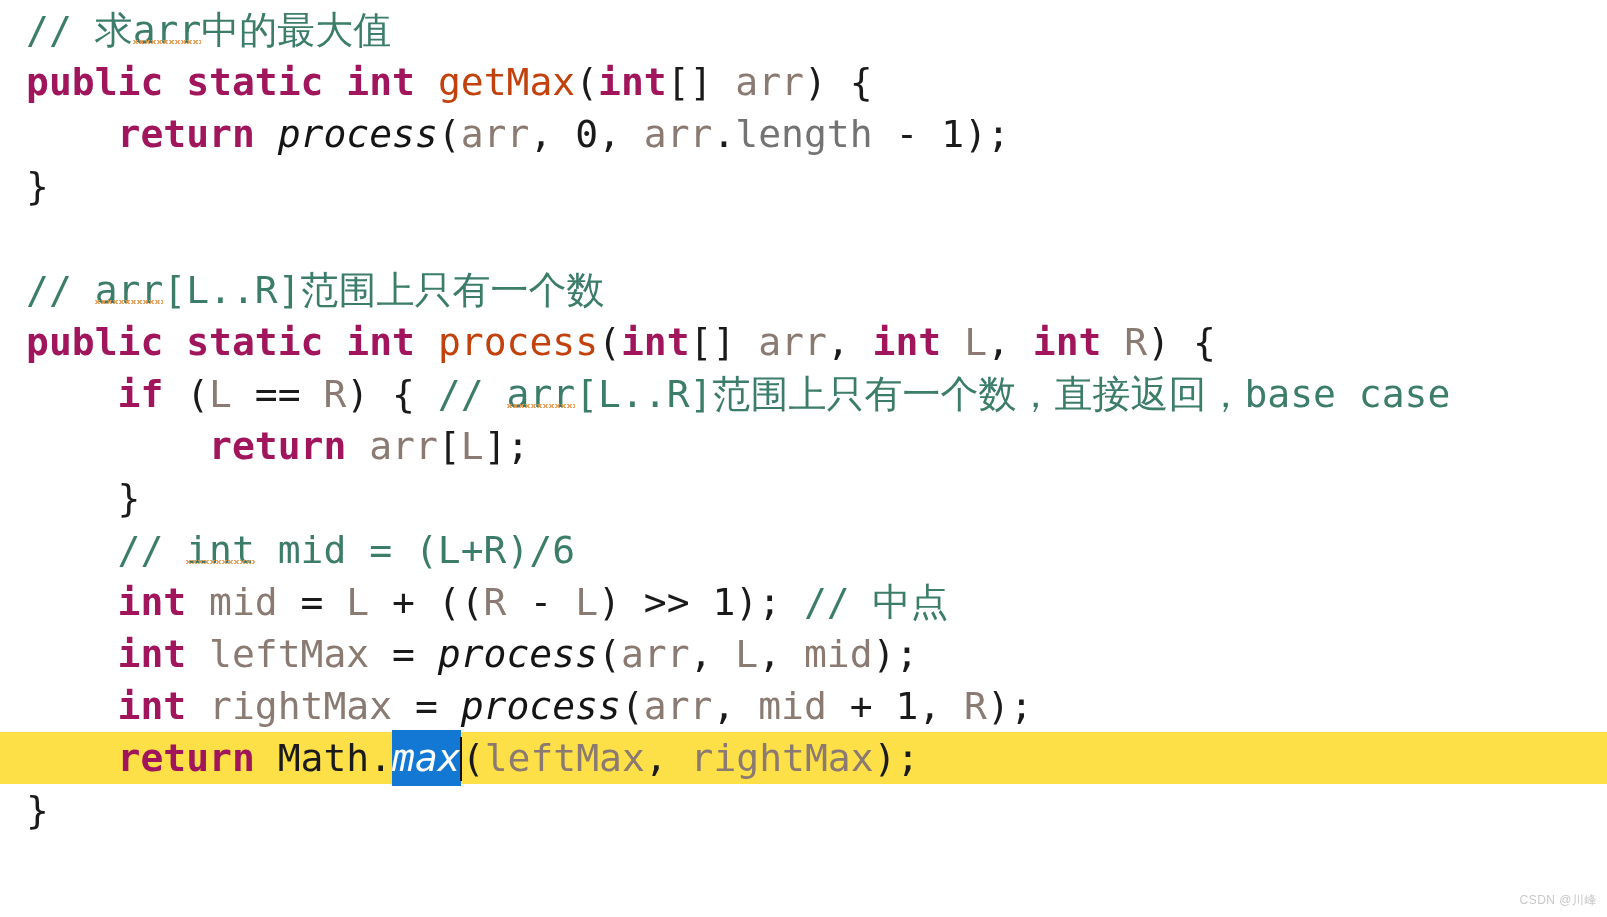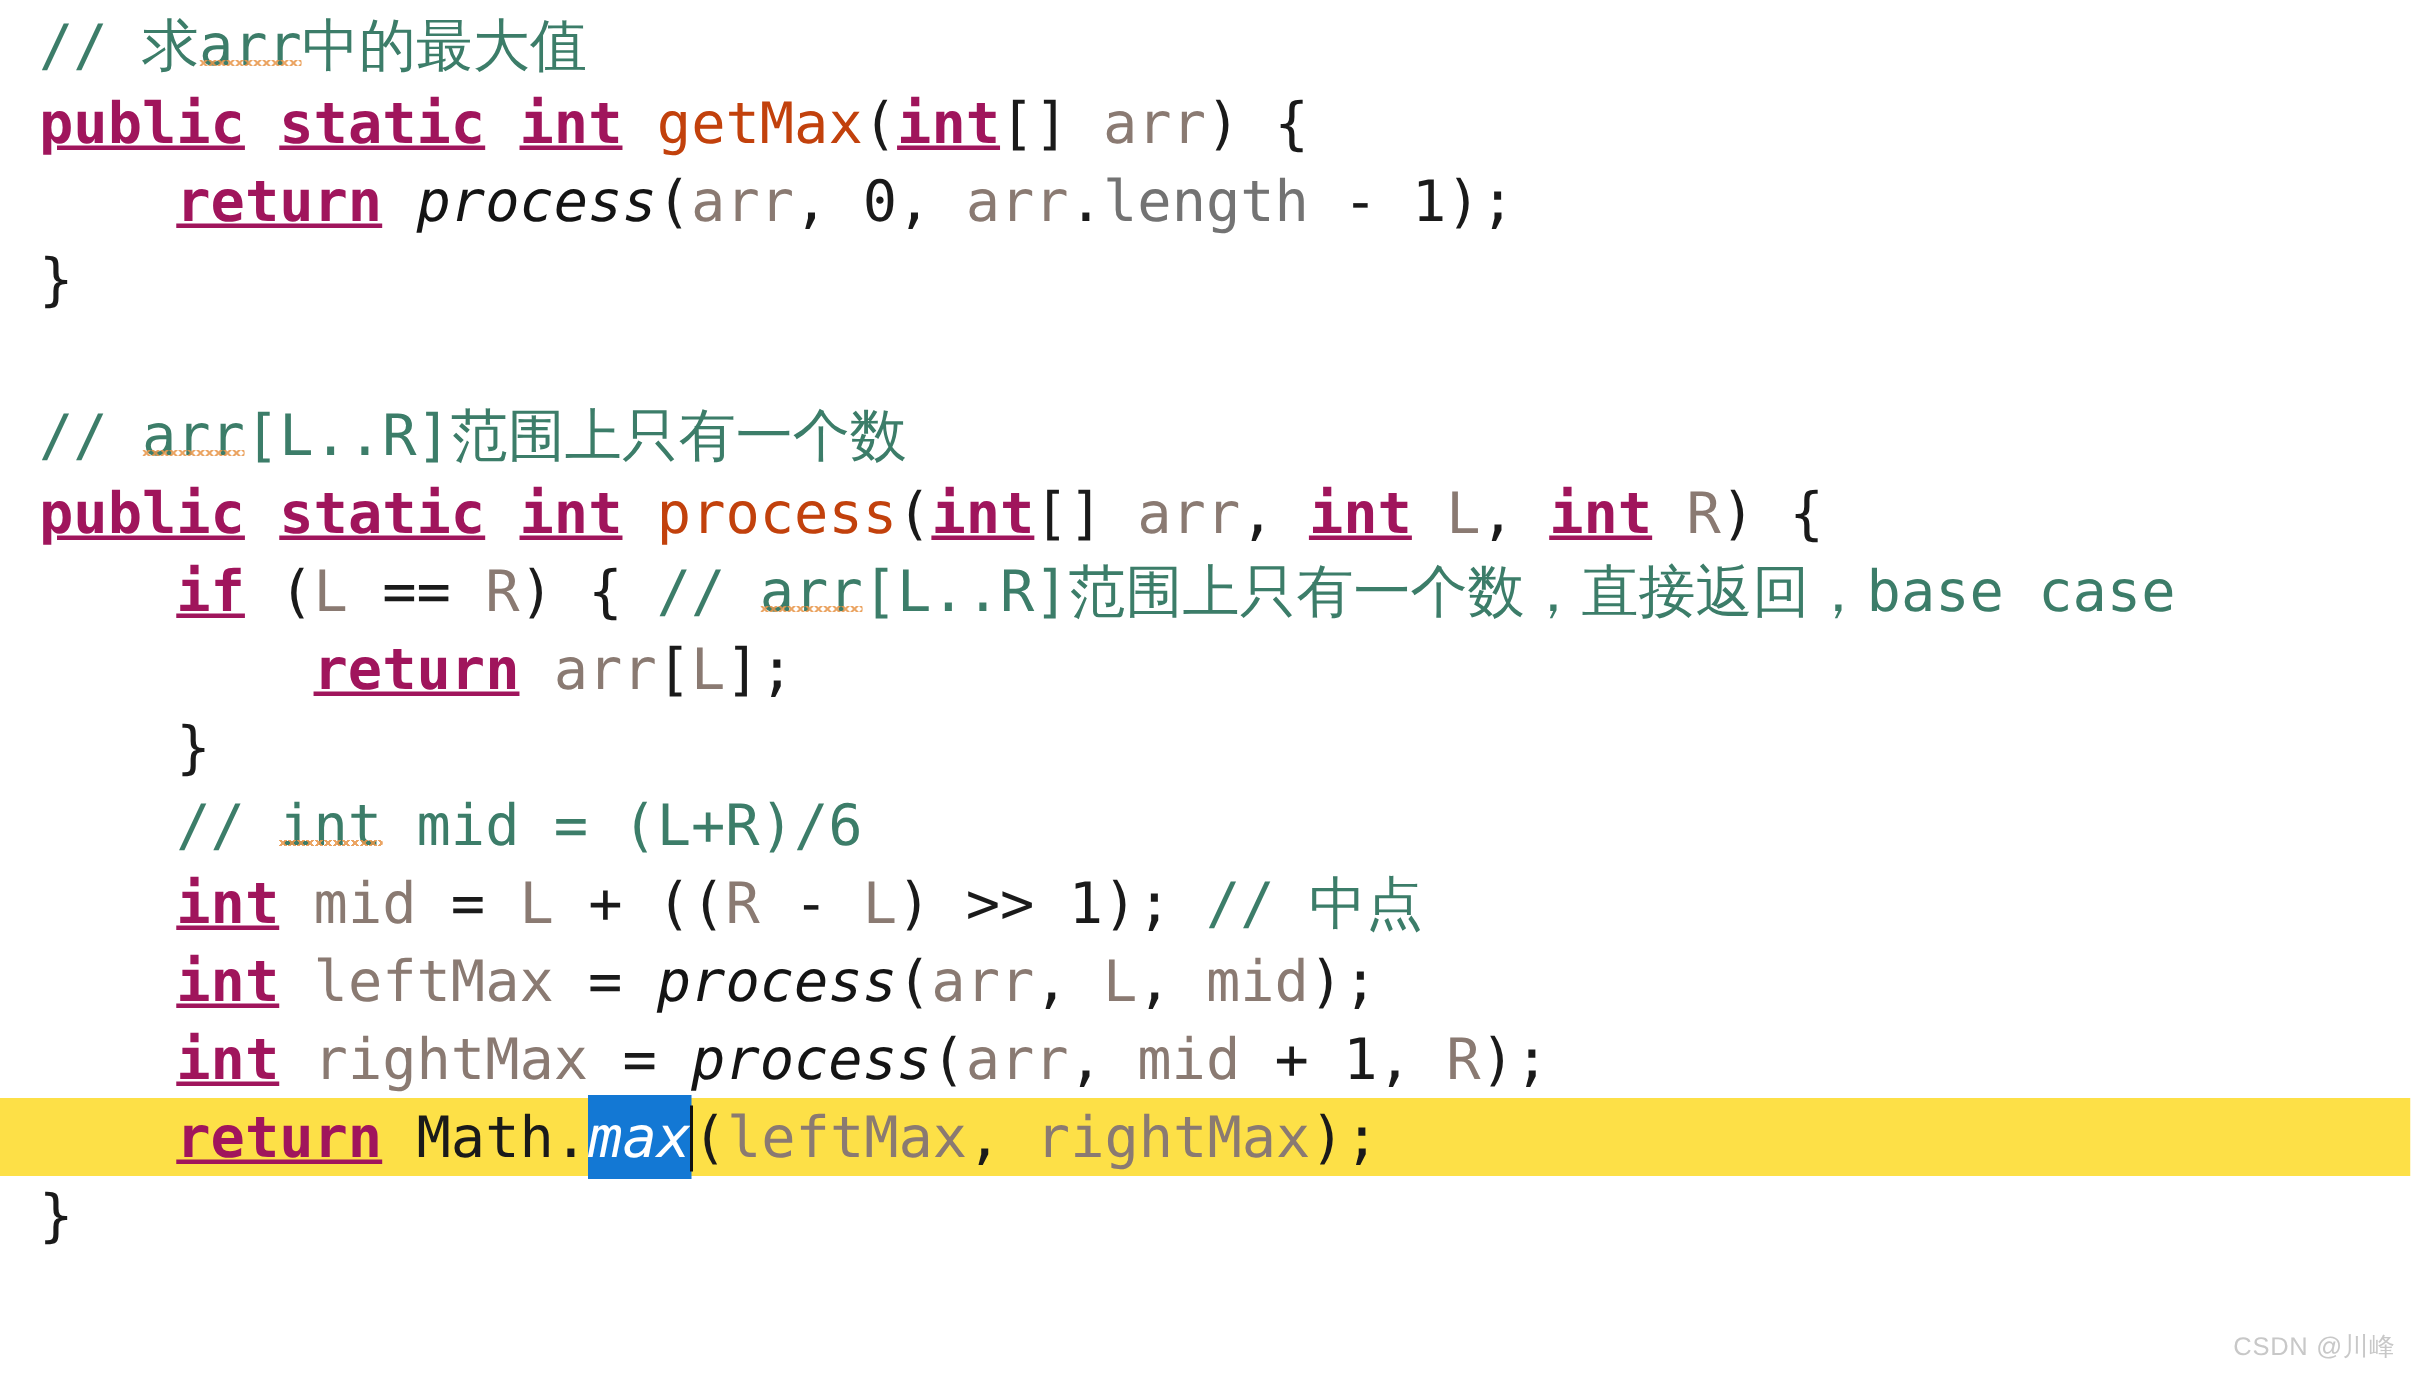--- a/index.html
+++ b/index.html
@@ -38,21 +38,21 @@
     color: #1a1a1a;
     padding-left: 26px;
     letter-spacing: 0px;
   }
 
   .line.current {
     background: #fde047;
   }
 
   
-  .kw       { color: #a0155c; font-weight: 700; text-decoration: underline; }
+  .kw       { color: #a0155c; font-weight: 700; }
   .cmt      { color: #3c7d69; }
   .ident    { color: #8a7a72; }
   .fld      { color: #737373; }
   .plain    { color: #1a1a1a; }
   .mcall    { color: #141414; font-style: italic; }
   .mdecl    { color: #c2410c; }
   .num      { color: #1a1a1a; }
   .punct    { color: #1a1a1a; }
 
   
@@ -89,21 +89,21 @@
     height: 44px;
     vertical-align: -10px;
     margin-left: -1px;
   }
 
   #watermark {
     position: absolute;
     right: 10px;
     bottom: 8px;
     font-family: "Liberation Sans", sans-serif;
-    font-size: 17px;
+    font-size: 12px;
     color: #c8c8c8;
     letter-spacing: .5px;
     user-select: none;
   }
 </style>
 </head>
 <body>
 
 <div id="editor">
   <div class="code" id="code-lines">

